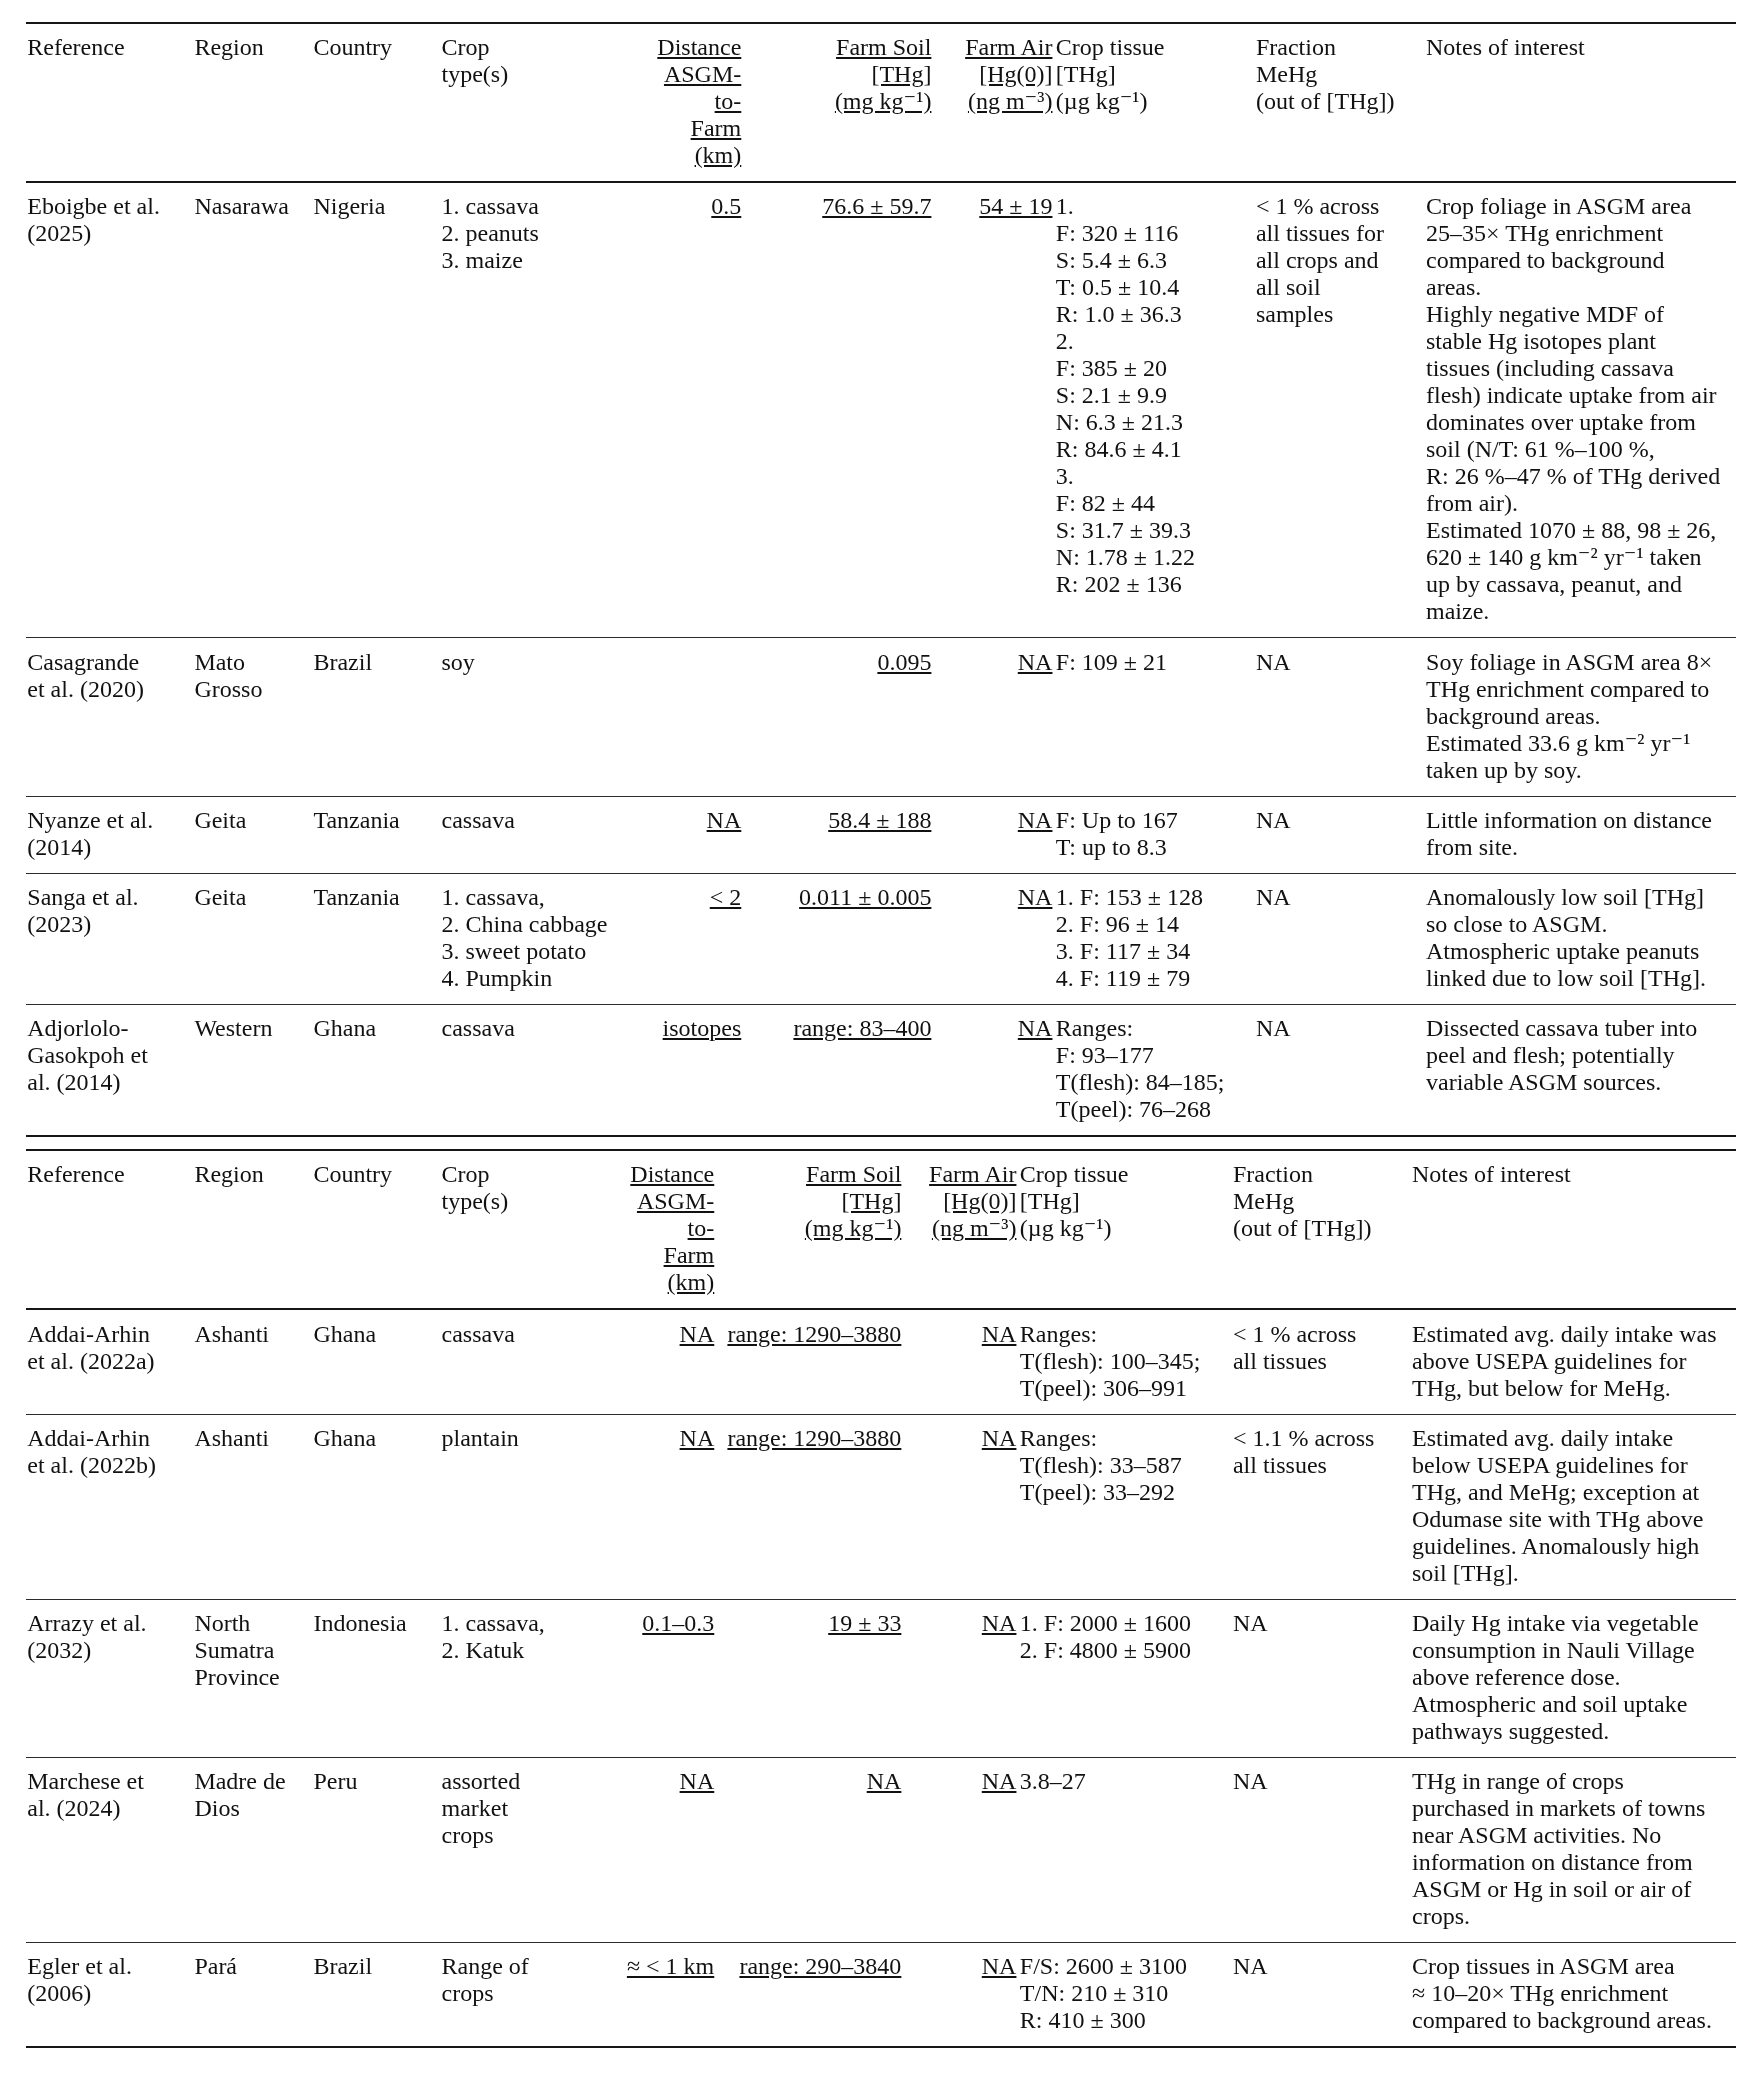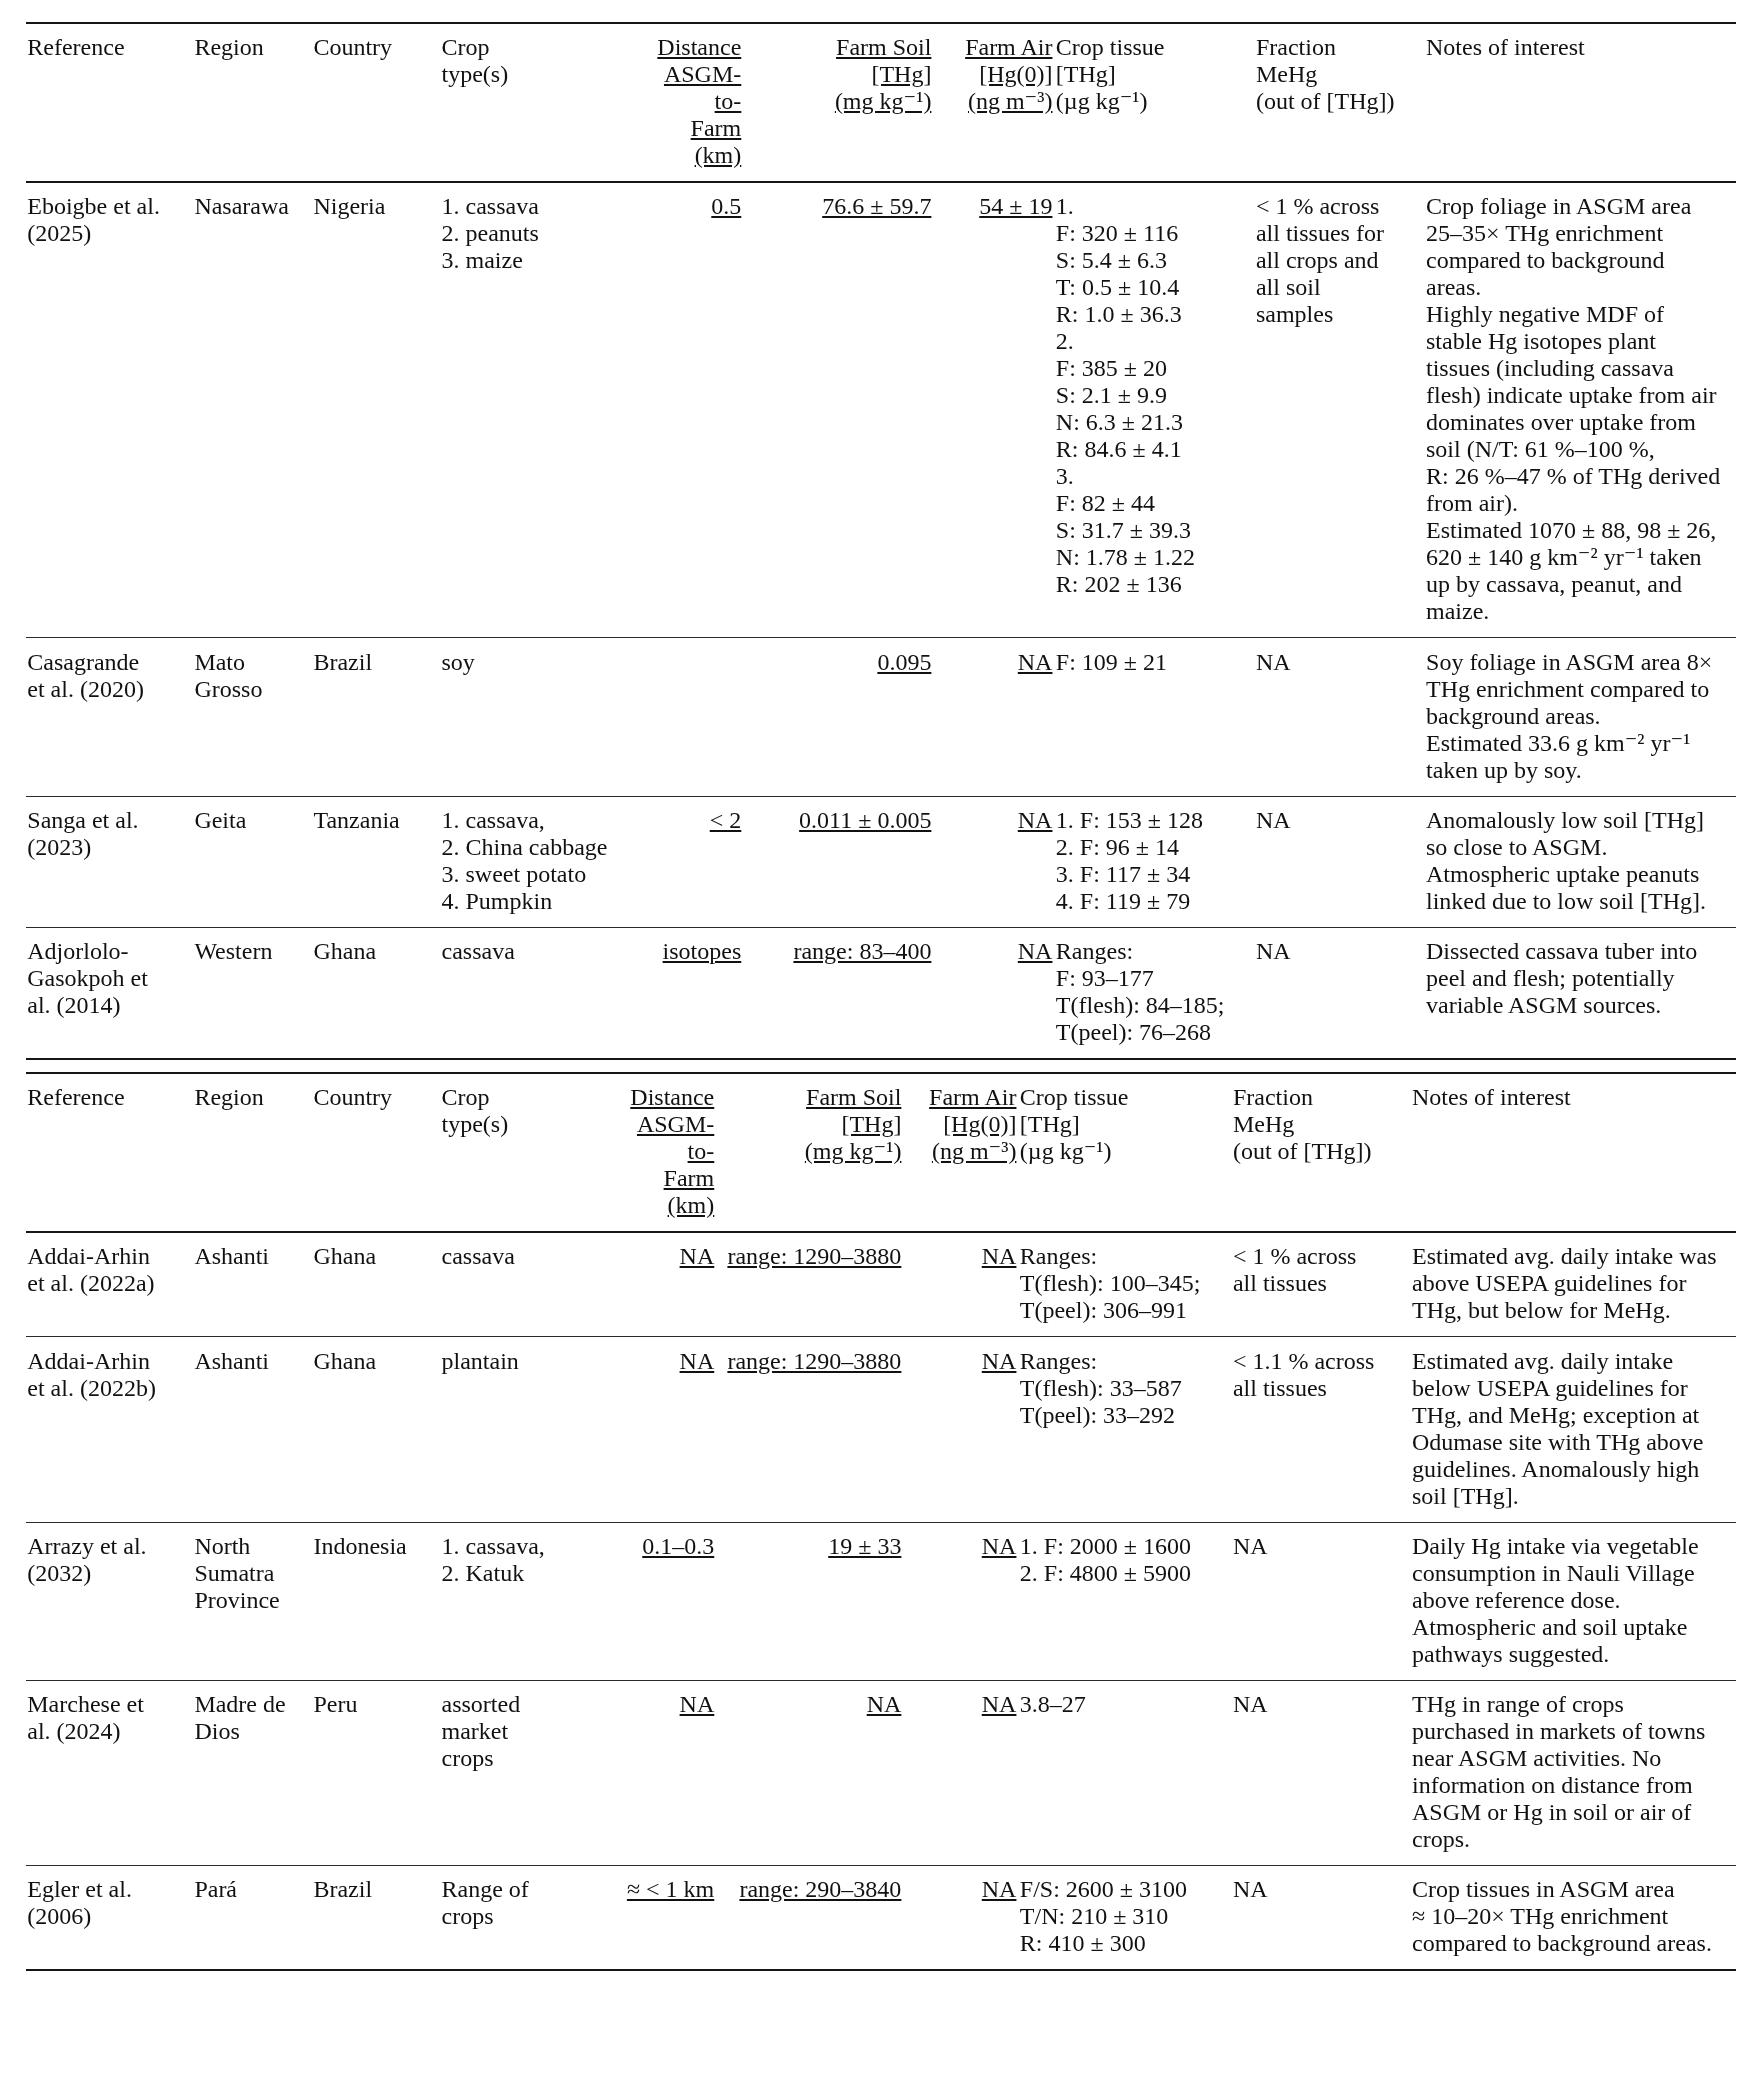--- a/index.html
+++ b/index.html
@@ -148,20 +148,35 @@
         <td class="r">NA</td>
         <td class="l">F: 109 ± 21</td>
         <td class="l">NA</td>
         <td class="l">Soy foliage in ASGM area 8×
 THg enrichment compared to
 background areas.
 Estimated 33.6 g km⁻² yr⁻¹
 taken up by soy.</td>
       </tr>
       <tr>
+        <td class="l">Nyanze et al.
+(2014)</td>
+        <td class="l">Geita</td>
+        <td class="l">Tanzania</td>
+        <td class="l">cassava</td>
+        <td class="r">NA</td>
+        <td class="r">58.4 ± 188</td>
+        <td class="r">NA</td>
+        <td class="l">F: Up to 167
+T: up to 8.3</td>
+        <td class="l">NA</td>
+        <td class="l">Little information on distance
+from site.</td>
+      </tr>
+      <tr>
         <td class="l">Sanga et al.
 (2023)</td>
         <td class="l">Geita</td>
         <td class="l">Tanzania</td>
         <td class="l">1. cassava,
 2. China cabbage
 3. sweet potato
 4. Pumpkin</td>
         <td class="r">&lt; 2</td>
         <td class="r">0.011 ± 0.005</td>

